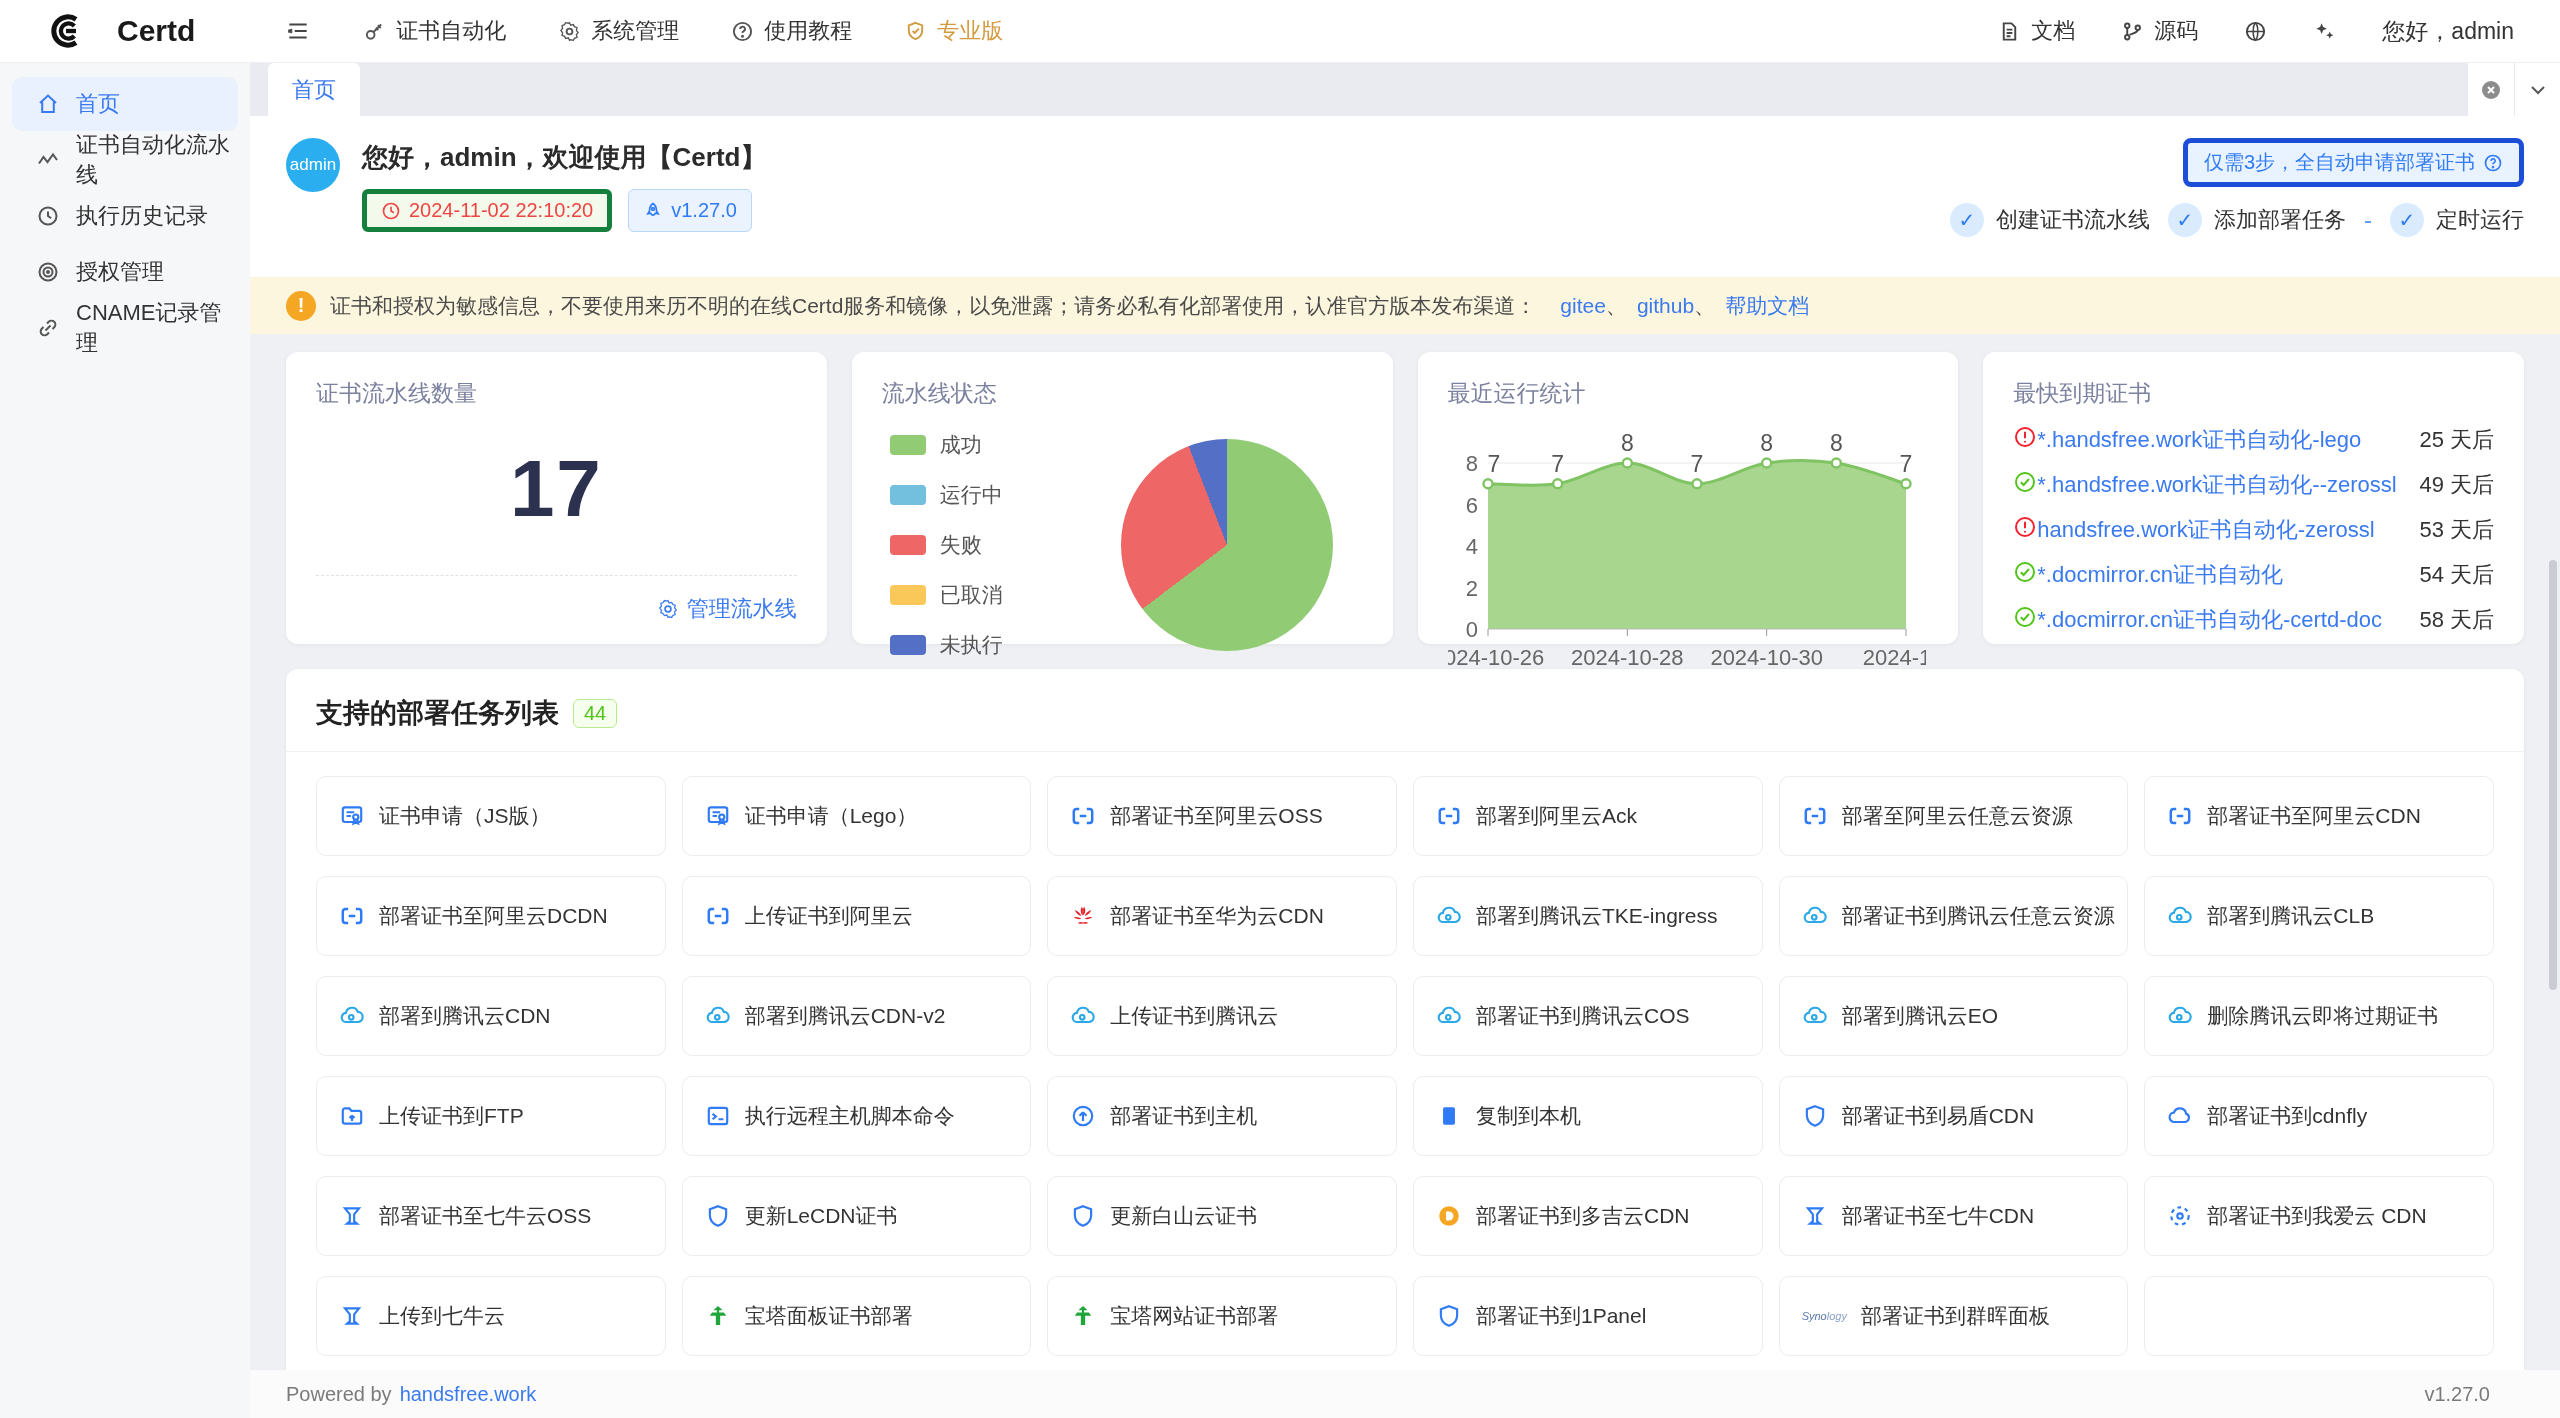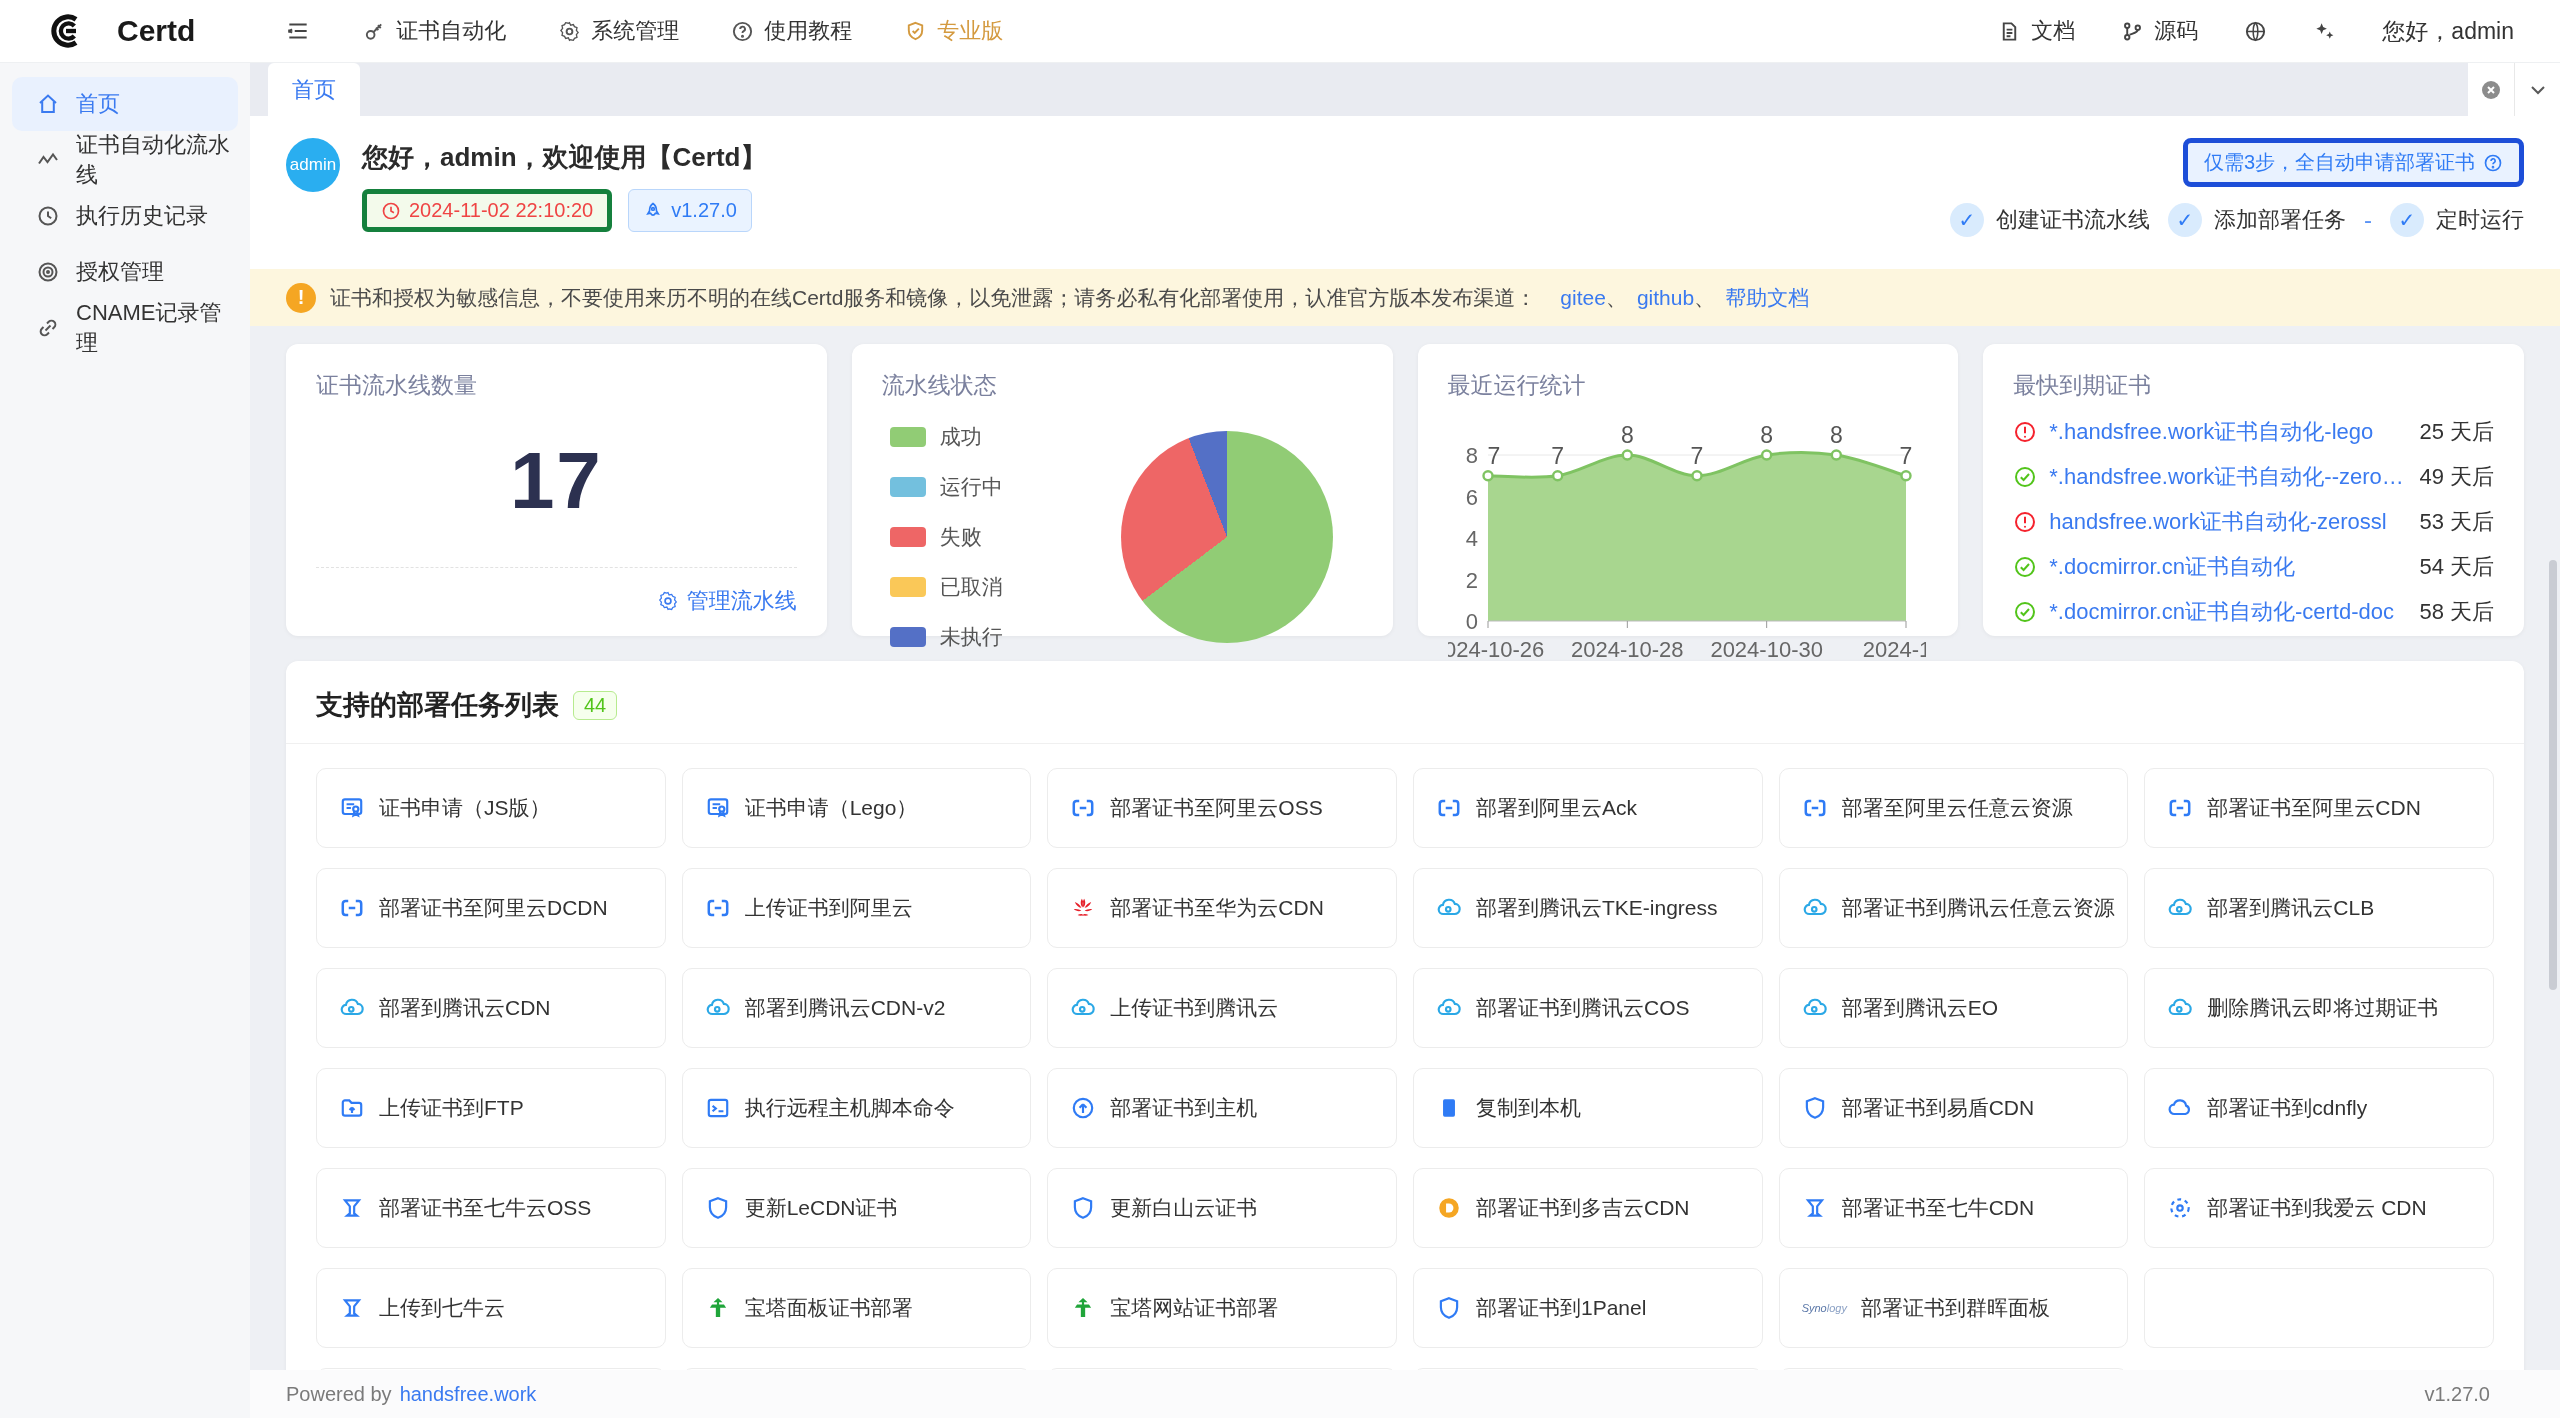--- a/index.html
+++ b/index.html
@@ -39,21 +39,21 @@
   .tabbar { position:absolute; top:63px; left:250px; right:0; height:53px; background:#e9ebf1; display:flex; align-items:stretch; z-index:25; }
   .tab { margin-left:18px; min-width:92px; background:#fff; color:#3a7af0; font-size:22px;
     display:flex; align-items:center; justify-content:center; border-radius:6px 6px 0 0; cursor:pointer; }
   .tab-tools { position:absolute; right:0; top:0; height:53px; display:flex; background:#fff; }
   .tab-tool { width:46px; display:flex; align-items:center; justify-content:center; cursor:pointer; font-size:24px; color:#595959; }
   .tab-tool + .tab-tool { border-left:1px solid #e8e8e8; }
 
   
   .main { position:absolute; top:116px; left:250px; right:0; bottom:48px; overflow:hidden; }
 
-  .welcome { background:#fff; padding:22px 36px 32px; display:flex; align-items:flex-start; }
+  .welcome { background:#fff; padding:22px 36px 40px; display:flex; align-items:flex-start; }
   .avatar { width:54px; height:54px; border-radius:50%; background:#2aaef0; color:#fff; font-size:17px;
     display:flex; align-items:center; justify-content:center; margin-right:22px; flex:none; }
   .welcome-title { font-size:26px; font-weight:bold; color:#2b2b2b; margin-top:2px; }
   .welcome-badges { display:flex; gap:16px; margin-top:14px; }
   .badge { display:inline-flex; align-items:center; gap:8px; font-size:20px; padding:5px 14px; border-radius:6px; }
   .badge.green { color:#ef4444; background:#f3faeb; border:5px solid #15803d;justify-content:flex-end; }
   .badge.blue  { color:#2f7bf5; background:#eaf3ff; border:1px solid #b9d6fb; }
   .welcome-right { margin-left:auto; display:flex; flex-direction:column; align-items:flex-end; gap:16px; }
   .pro-btn { display:inline-flex; align-items:center; gap:8px; font-size:20px; color:#2f7bf5;
     background:#e9f2ff; border:5px solid #1d4ed8; border-radius:8px; padding:6px 16px; cursor:pointer; }
@@ -79,21 +79,21 @@
   .card-link { display:inline-flex; align-items:center; gap:8px; color:#3a7af0; font-size:22px; cursor:pointer; }
 
   .pie-body { display:flex; align-items:center; margin-top:22px; }
   .legend { display:flex; flex-direction:column; gap:22px; margin-left:8px; }
   .legend-row { display:flex; align-items:center; gap:14px; cursor:pointer; }
   .legend-swatch { width:36px; height:20px; border-radius:4px; }
   .legend-label { font-size:21px; color:#555; }
   .pie { width:212px; height:212px; border-radius:50%; margin-left:auto; margin-right:30px; }
 
   .cert-list { margin-top:16px; display:flex; flex-direction:column; gap:15px; }
-  .cert-row { display:flex; align-items:center; gap:12px; }
+  .cert-row { display:flex; align-items:flex-start; }
   .cert-row .ic { font-size:24px; flex:none; }
   .cert-name { font-size:22px; color:#3a7af0; cursor:pointer; flex:1; white-space:nowrap; overflow:hidden; text-overflow:ellipsis; }
   .cert-days { font-size:22px; color:#333; flex:none; }
 
   .panel { margin:25px 36px 0; background:#fff; border-radius:12px; padding:26px 30px 30px; box-shadow:0 1px 4px rgba(0,0,0,.05); }
   .panel-head { display:flex; align-items:center; gap:14px; }
   .panel-title { font-size:27px; font-weight:bold; color:#222; }
   .count-badge { font-size:20px; color:#52c41a; background:#f6ffed; border:1px solid #b7eb8f; border-radius:6px; padding:2px 10px; }
   .panel-divider { border-top:1px solid #f0f0f0; margin:20px -30px 0; }
   .task-grid { display:grid; grid-template-columns:repeat(6,1fr); gap:20px 16px; margin-top:24px; }

